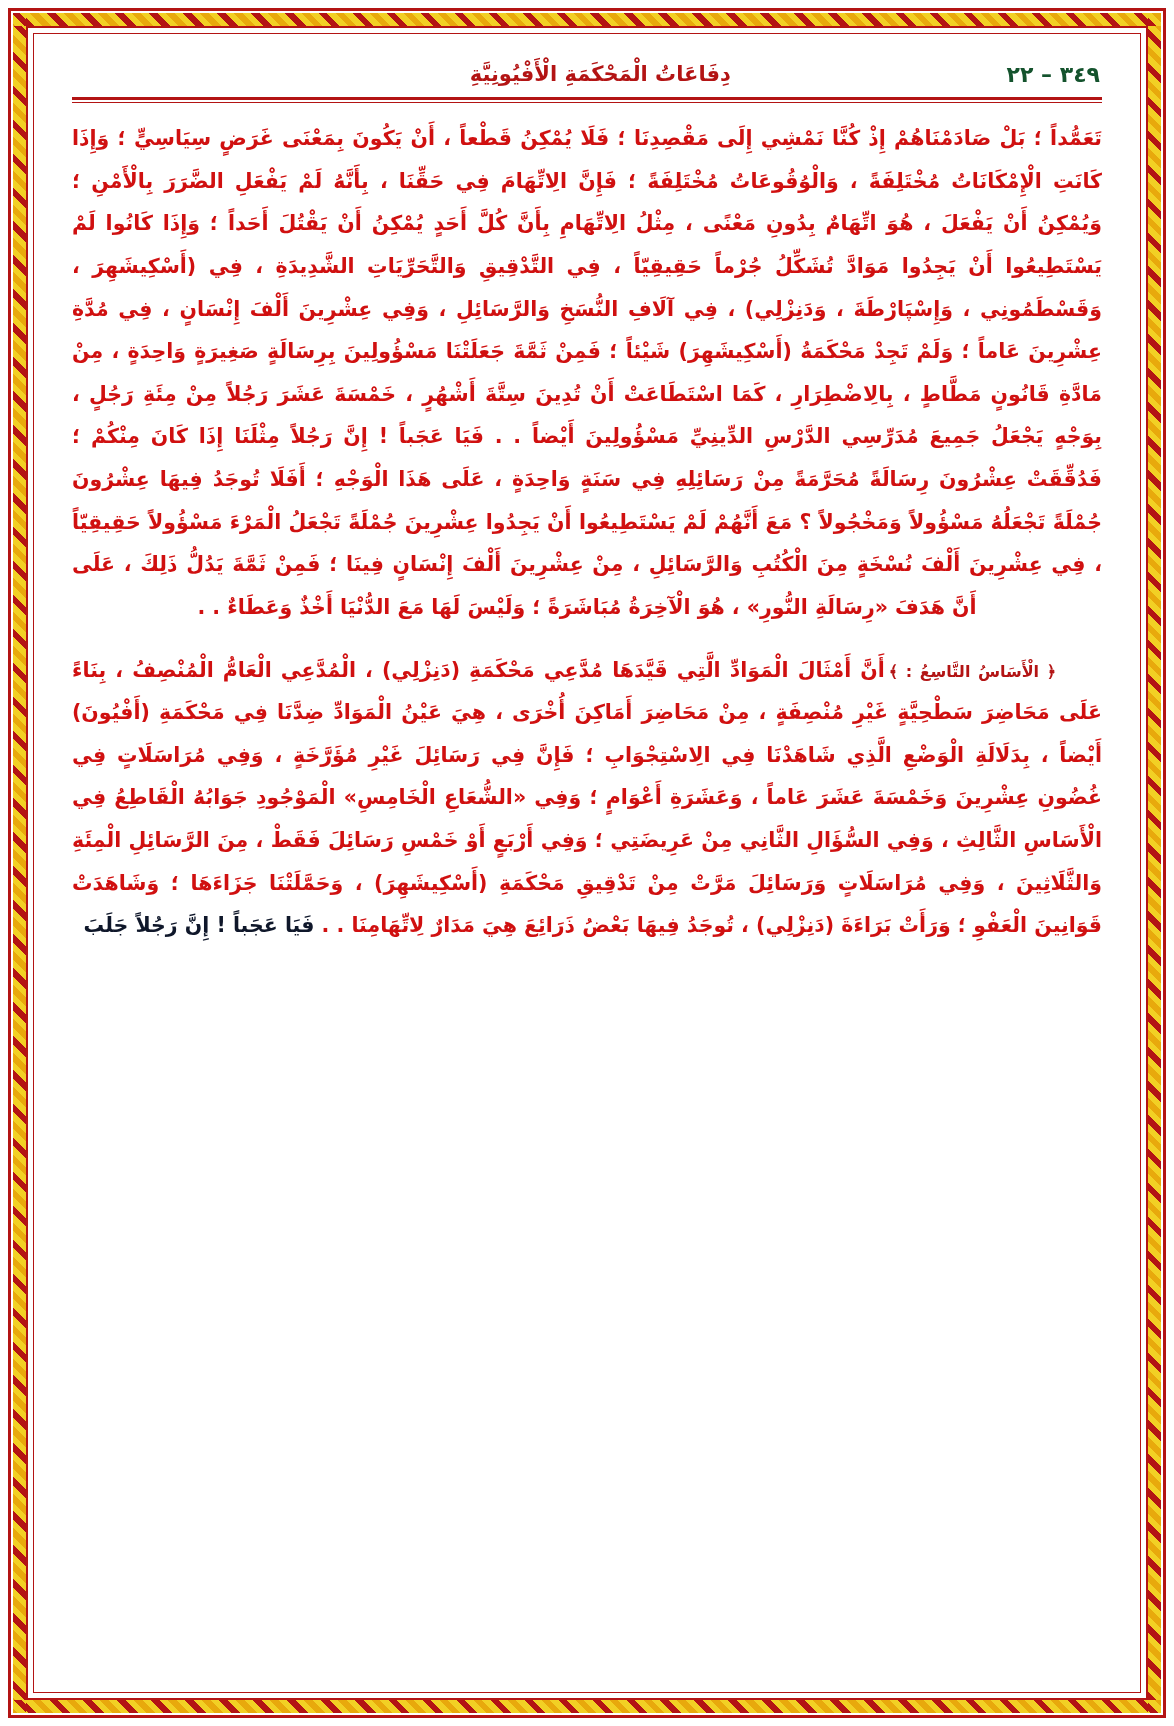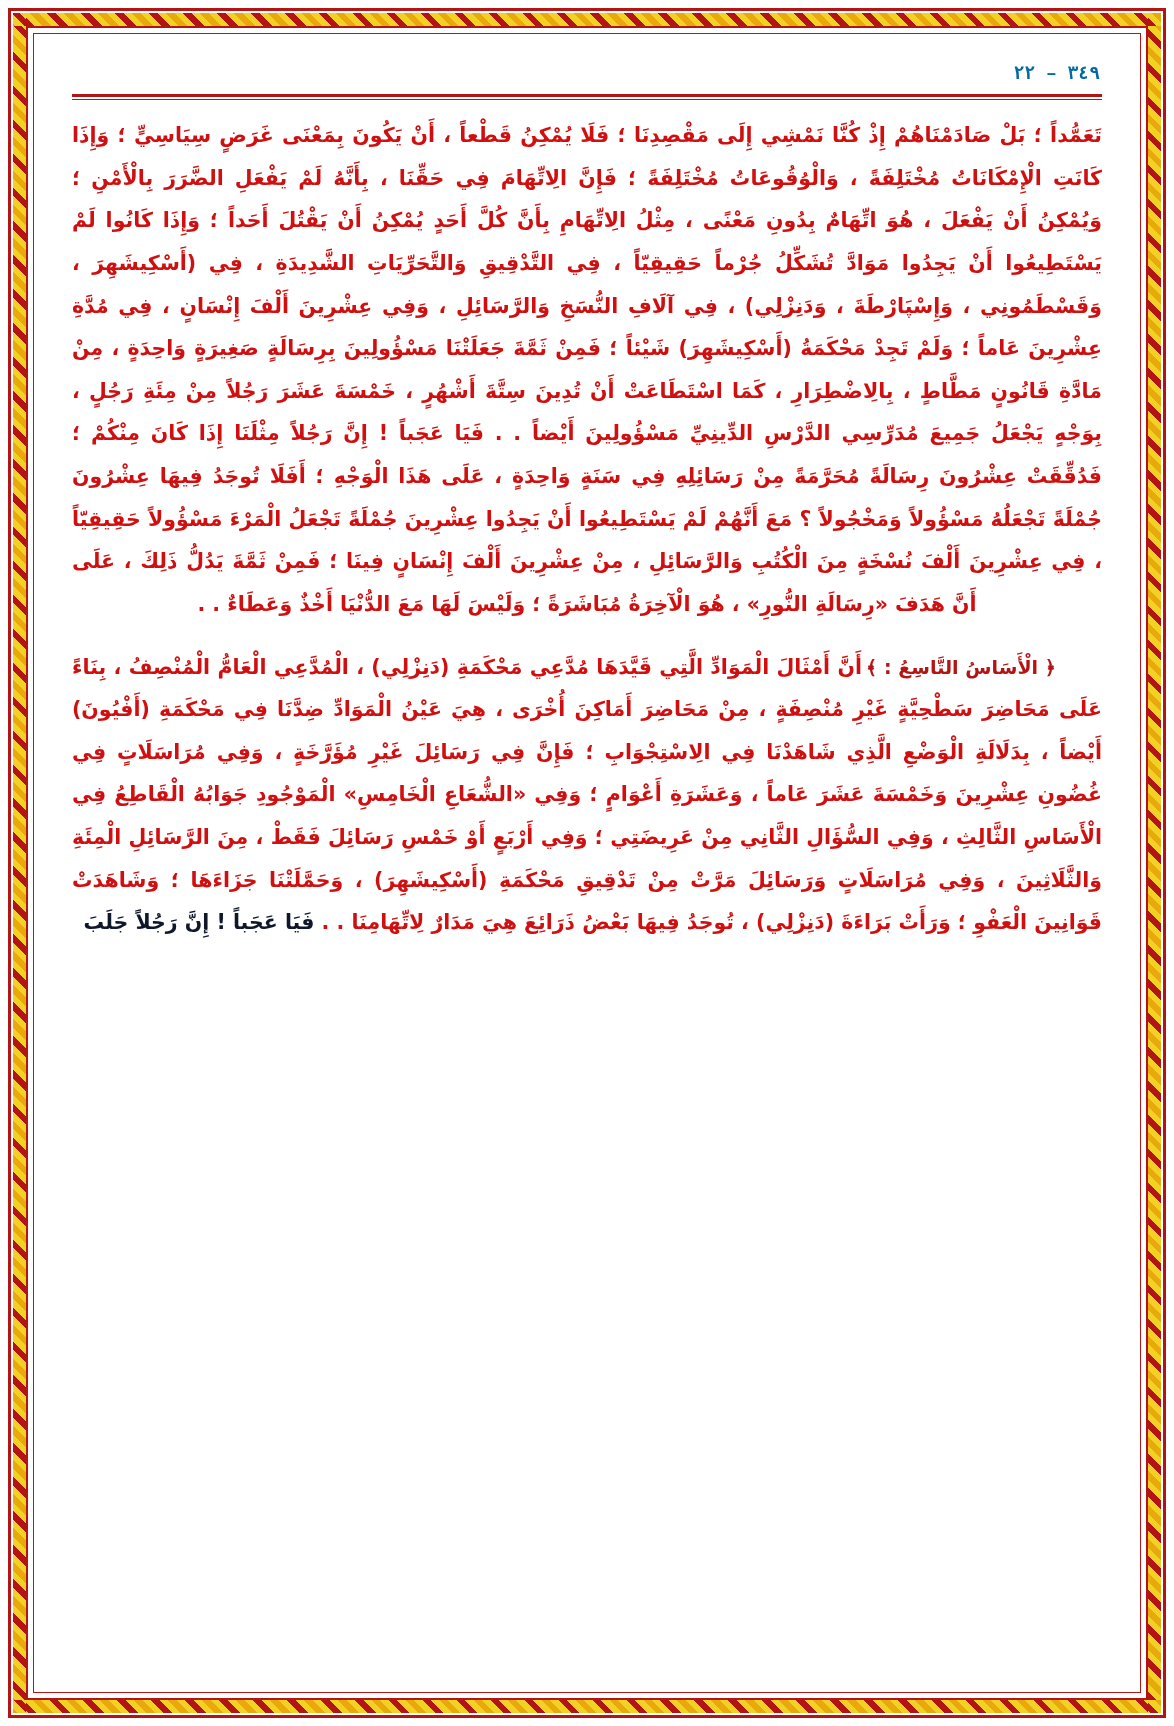--- a/index.html
+++ b/index.html
@@ -69,26 +69,25 @@
   }
 
   .header-row {
     display: flex;
     align-items: flex-end;
     justify-content: space-between;
     direction: rtl;
     padding: 0 4px 6px 4px;
   }
   .header-page-num {
-    color: #0369a1;
+    color: #14532d;
     font-weight: bold;
-    font-size: 18px;
+    font-size: 22px;
     letter-spacing: 1px;
     white-space: nowrap;
-    font-family: Liberation Mono, monospace;
   }
   .header-title {
     color: #b31414;
     font-weight: bold;
     font-size: 21px;
     flex: 1;
     text-align: center;
     padding-bottom: 1px;
   }
   .header-spacer {
@@ -124,36 +123,37 @@
     margin-top: 20px;
   }
   .para.second .lead {
     margin-inline-end: 4px;
   }
   .dark {
     color: #0f172a;
   }
   .ornament {
     color: #b31414;
-    font-size: 19px;
+    font-size: 16px;
   }
 </style>
 </head>
 <body>
 
 <div class="page">
   <div class="frame-outer"></div>
   <div class="frame-band"></div>
   <div class="frame-band-inner"></div>
   <div class="frame-thin"></div>
 
   <div class="content">
 
     <div class="header-row">
       <div class="header-page-num">٣٤٩ – ٢٢</div>
+      <div class="header-title">دِفَاعَاتُ الْمَحْكَمَةِ الْأَفْيُونِيَّةِ</div>
       <div class="header-spacer"></div>
     </div>
     <hr class="header-rule">
     <hr class="header-rule2">
 
     <div class="body-text">
 
       <p class="para">تَعَمُّداً ؛ بَلْ صَادَمْنَاهُمْ إِذْ كُنَّا نَمْشِي إِلَى مَقْصِدِنَا ؛ فَلَا يُمْكِنُ قَطْعاً ، أَنْ يَكُونَ بِمَعْنَى غَرَضٍ سِيَاسِيٍّ ؛ وَإِذَا كَانَتِ الْإِمْكَانَاتُ مُخْتَلِفَةً ، وَالْوُقُوعَاتُ مُخْتَلِفَةً ؛ فَإِنَّ الِاتِّهَامَ فِي حَقِّنَا ، بِأَنَّهُ لَمْ يَفْعَلِ الضَّرَرَ بِالْأَمْنِ ؛ وَيُمْكِنُ أَنْ يَفْعَلَ ، هُوَ اتِّهَامٌ بِدُونِ مَعْنًى ، مِثْلُ الِاتِّهَامِ بِأَنَّ كُلَّ أَحَدٍ يُمْكِنُ أَنْ يَقْتُلَ أَحَداً ؛ وَإِذَا كَانُوا لَمْ يَسْتَطِيعُوا أَنْ يَجِدُوا مَوَادَّ تُشَكِّلُ جُرْماً حَقِيقِيّاً ، فِي التَّدْقِيقِ وَالتَّحَرِّيَاتِ الشَّدِيدَةِ ، فِي (أَسْكِيشَهِرَ ، وَقَسْطَمُونِي ، وَإِسْپَارْطَةَ ، وَدَنِزْلِي) ، فِي آلَافِ النُّسَخِ وَالرَّسَائِلِ ، وَفِي عِشْرِينَ أَلْفَ إِنْسَانٍ ، فِي مُدَّةِ عِشْرِينَ عَاماً ؛ وَلَمْ تَجِدْ مَحْكَمَةُ (أَسْكِيشَهِرَ) شَيْئاً ؛ فَمِنْ ثَمَّةَ جَعَلَتْنَا مَسْؤُولِينَ بِرِسَالَةٍ صَغِيرَةٍ وَاحِدَةٍ ، مِنْ مَادَّةِ قَانُونٍ مَطَّاطٍ ، بِالِاضْطِرَارِ ، كَمَا اسْتَطَاعَتْ أَنْ تُدِينَ سِتَّةَ أَشْهُرٍ ، خَمْسَةَ عَشَرَ رَجُلاً مِنْ مِئَةِ رَجُلٍ ، بِوَجْهٍ يَجْعَلُ جَمِيعَ مُدَرِّسِي الدَّرْسِ الدِّينِيِّ مَسْؤُولِينَ أَيْضاً . . فَيَا عَجَباً ! إِنَّ رَجُلاً مِثْلَنَا إِذَا كَانَ مِنْكُمْ ؛ فَدُقِّقَتْ عِشْرُونَ رِسَالَةً مُحَرَّمَةً مِنْ رَسَائِلِهِ فِي سَنَةٍ وَاحِدَةٍ ، عَلَى هَذَا الْوَجْهِ ؛ أَفَلَا تُوجَدُ فِيهَا عِشْرُونَ جُمْلَةً تَجْعَلُهُ مَسْؤُولاً وَمَخْجُولاً ؟ مَعَ أَنَّهُمْ لَمْ يَسْتَطِيعُوا أَنْ يَجِدُوا عِشْرِينَ جُمْلَةً تَجْعَلُ الْمَرْءَ مَسْؤُولاً حَقِيقِيّاً ، فِي عِشْرِينَ أَلْفَ نُسْخَةٍ مِنَ الْكُتُبِ وَالرَّسَائِلِ ، مِنْ عِشْرِينَ أَلْفَ إِنْسَانٍ فِينَا ؛ فَمِنْ ثَمَّةَ يَدُلُّ ذَلِكَ ، عَلَى أَنَّ هَدَفَ «رِسَالَةِ النُّورِ» ، هُوَ الْآخِرَةُ مُبَاشَرَةً ؛ وَلَيْسَ لَهَا مَعَ الدُّنْيَا أَخْذٌ وَعَطَاءٌ . .</p>
 
       <p class="para second">

